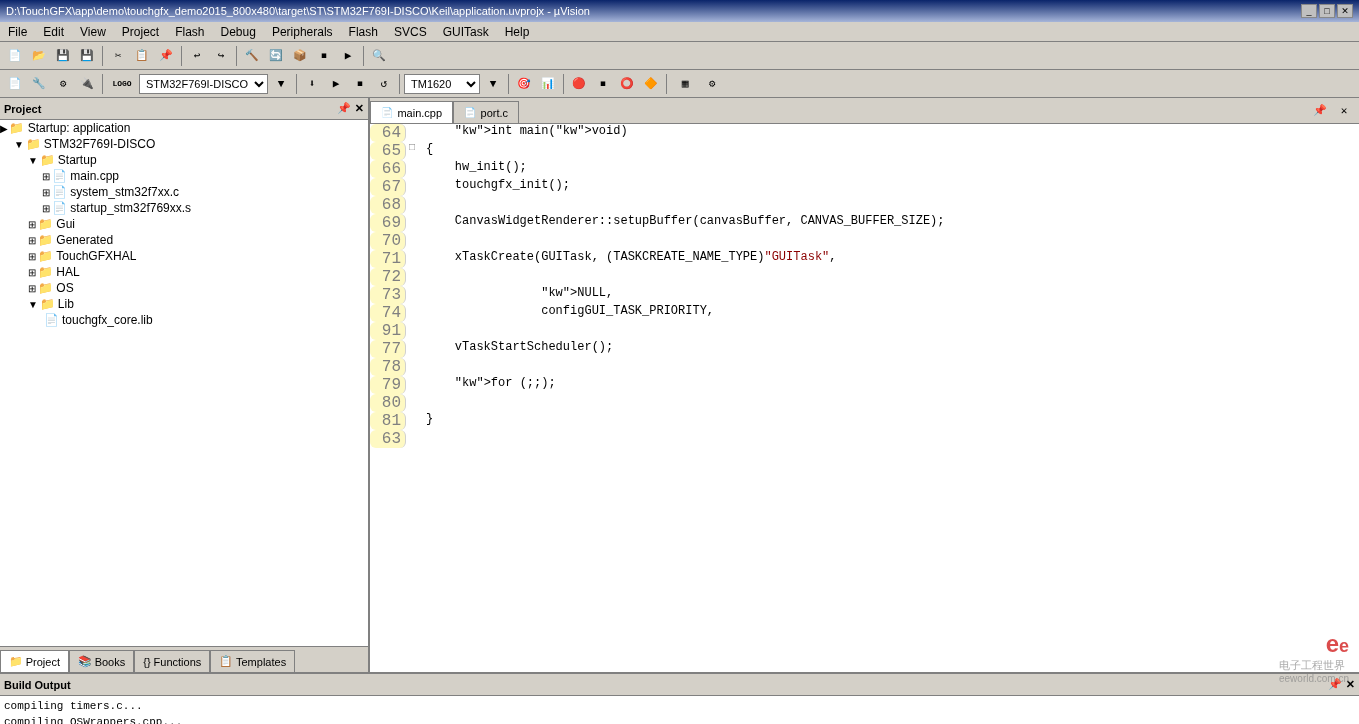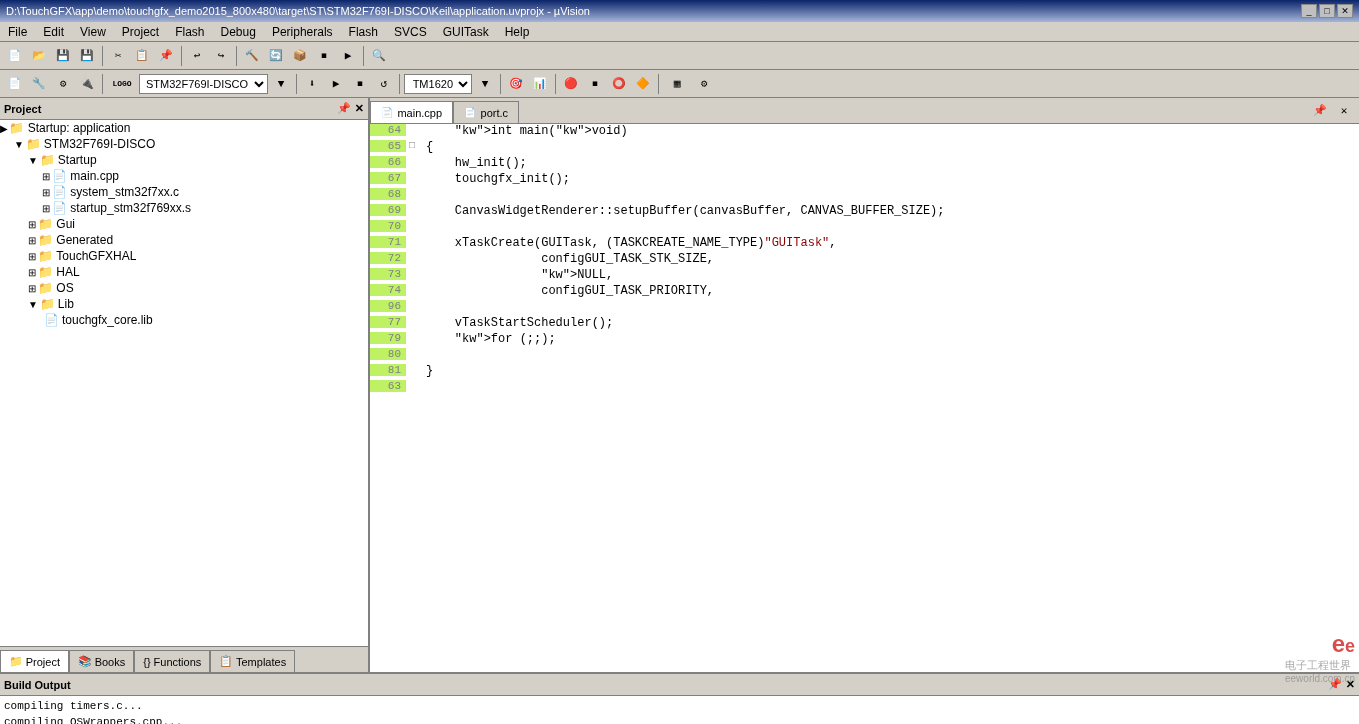--- a/index.html
+++ b/index.html
@@ -204,24 +204,25 @@
     .code-line {
       display: flex;
       align-items: flex-start;
       min-height: 16px;
     }
     .line-num {
       min-width: 36px;
       padding: 0 4px;
       text-align: right;
       color: #808080;
-      background: #bef264;
+      background: #fef9c3;
       border-right: 1px solid #d0d0d0;
-      font-size: 11px;
+      font-size: 16px;
       user-select: none;
+      border-radius: 6px;
     }
     .line-content {
       padding: 0 8px;
       white-space: pre;
       flex: 1;
     }
     .fold-marker {
       min-width: 12px;
       text-align: center;
       color: #808080;
@@ -259,21 +260,21 @@
       font-family: 'Courier New', monospace;
       font-size: 11px;
       padding: 2px 4px;
     }
 
     .build-line { line-height: 16px; white-space: pre; }
 
     
     #watermark {
       position: fixed;
-      right: 4px;
+      right: 10px;
       bottom: 40px;
       opacity: 0.7;
       font-size: 14px;
       color: #cc0000;
       font-family: Arial, sans-serif;
       pointer-events: none;
     }
 
     
     ::-webkit-scrollbar { width: 12px; height: 12px; }
@@ -338,21 +339,21 @@
   <select class="toolbar-select">
     <option>STM32F769I-DISCO</option>
   </select>
   <div class="toolbar-btn">▼</div>
   <div class="toolbar-sep"></div>
   <div class="toolbar-btn">⬇</div>
   <div class="toolbar-btn">▶</div>
   <div class="toolbar-btn">⏹</div>
   <div class="toolbar-btn">↺</div>
   <div class="toolbar-sep"></div>
-  <select class="toolbar-select" style="width:68px;text-align:right;">
+  <select class="toolbar-select" style="width:76px;">
     <option>TM1620</option>
   </select>
   <div class="toolbar-btn">▼</div>
   <div class="toolbar-sep"></div>
   <div class="toolbar-btn">🎯</div>
   <div class="toolbar-btn">📊</div>
   <div class="toolbar-sep"></div>
   <div class="toolbar-btn">🔴</div>
   <div class="toolbar-btn">⏹</div>
   <div class="toolbar-btn">⭕</div>
@@ -516,41 +517,45 @@
           <span class="line-content"></span>
         </div>
         <div class="code-line">
           <span class="line-num">71</span>
           <span class="fold-marker"></span>
           <span class="line-content">    xTaskCreate(GUITask, (TASKCREATE_NAME_TYPE)<span class="str">"GUITask"</span>,</span>
         </div>
         <div class="code-line">
           <span class="line-num">72</span>
           <span class="fold-marker"></span>
-          <span class="line-content">                configGUI_TASK_STK_SIZE,</span>
         </div>
         <div class="code-line">
           <span class="line-num">73</span>
           <span class="fold-marker"></span>
           <span class="line-content">                <span class="&lt;span">"kw"</span>&gt;NULL,</span>
         </div>
         <div class="code-line">
           <span class="line-num">74</span>
           <span class="fold-marker"></span>
           <span class="line-content">                configGUI_TASK_PRIORITY,</span>
         </div>
         <div class="code-line">
-          <span class="line-num">96</span>
+          <span class="line-num">91</span>
           <span class="fold-marker"></span>
           <span class="line-content"></span>
         </div>
         <div class="code-line">
           <span class="line-num">77</span>
           <span class="fold-marker"></span>
           <span class="line-content">    vTaskStartScheduler();</span>
+        </div>
+        <div class="code-line">
+          <span class="line-num">78</span>
+          <span class="fold-marker"></span>
+          <span class="line-content"></span>
         </div>
         <div class="code-line">
           <span class="line-num">79</span>
           <span class="fold-marker"></span>
           <span class="line-content">    <span class="&lt;span">"kw"</span>&gt;for (;;);</span>
         </div>
         <div class="code-line">
           <span class="line-num">80</span>
           <span class="fold-marker"></span>
           <span class="line-content"></span>

